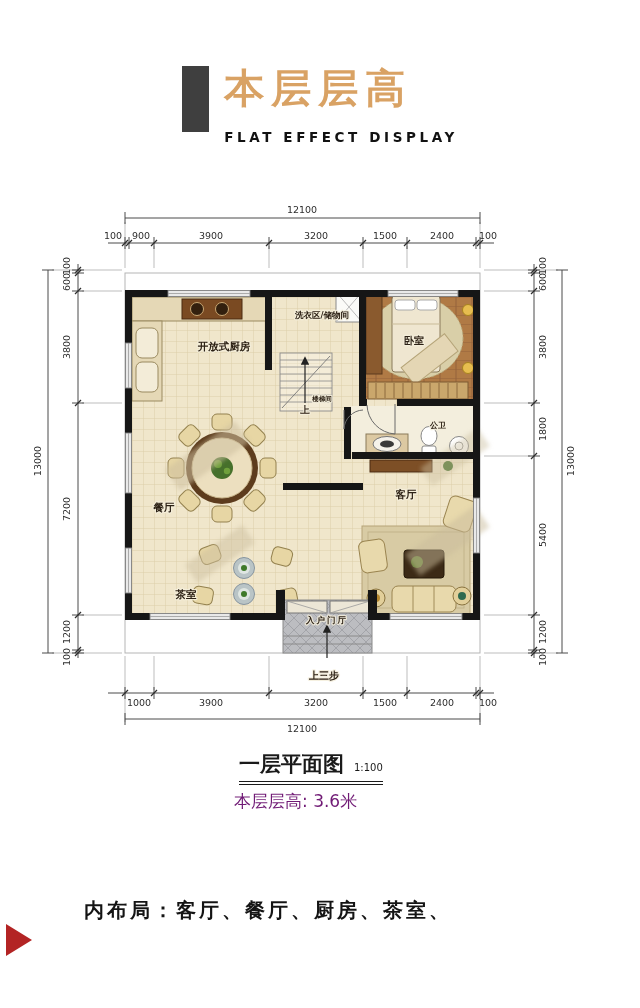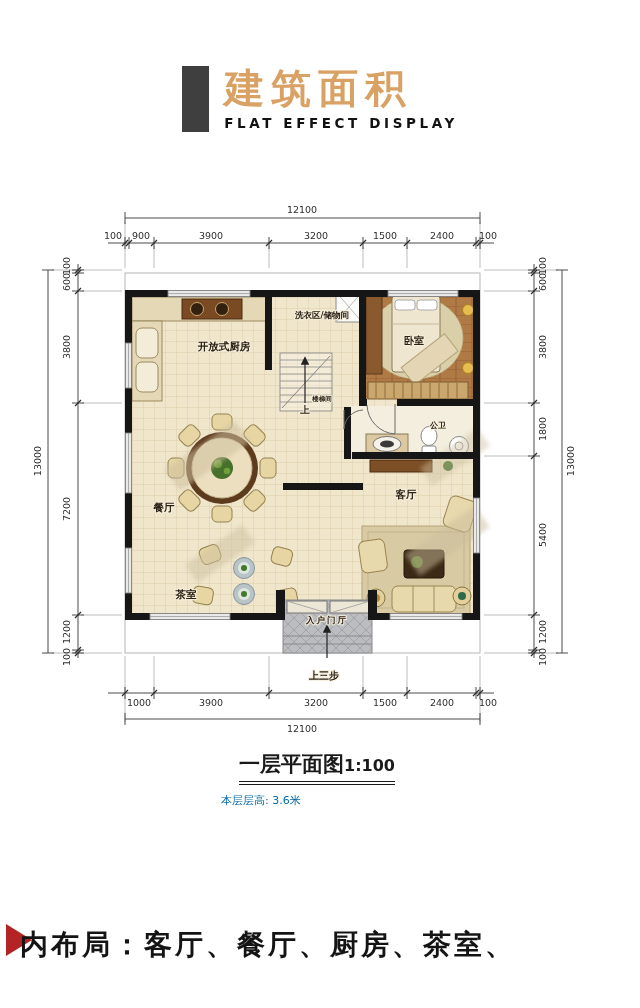--- a/index.html
+++ b/index.html
@@ -4,59 +4,59 @@
 <style>
   html,body{margin:0;padding:0;background:#ffffff;}
   .page{position:relative;width:640px;height:1008px;background:#fff;overflow:hidden;
         font-family:"DejaVu Sans",sans-serif;}
   
   .header{position:absolute;top:66px;left:0;width:640px;display:flex;justify-content:center;
           align-items:flex-start;gap:15px;}
   .header-bar{width:27px;height:66px;background:#3f3f3f;}
   .header-text{display:flex;flex-direction:column;}
   .header-title{font-size:40px;line-height:44px;font-weight:700;color:#d9a264;letter-spacing:7px;}
-  .header-sub{margin-top:5px;font-size:13.5px;font-weight:700;color:#121212;letter-spacing:3.6px;}
+  .header-sub{margin-top:19px;font-size:13.5px;font-weight:700;color:#121212;letter-spacing:3.6px;}
   
   .plansvg{position:absolute;top:198px;left:0;}
   .dim{font-family:"DejaVu Sans",sans-serif;font-size:9.5px;fill:#2e2e2e;text-anchor:middle;}
   .rlabel{font-family:"DejaVu Sans",sans-serif;font-weight:700;fill:#2c2115;text-anchor:middle;
           paint-order:stroke;stroke:rgba(245,238,220,.85);stroke-width:2.5px;stroke-linejoin:round;}
   .wallb{fill:#161616;}
   .winr{fill:#e9e9e9;stroke:#7e7e7e;stroke-width:.9;}
   .winl{stroke:#9a9a9a;stroke-width:.8;}
   .dimline{stroke:#4a4a4a;stroke-width:1;fill:none;}
   .tick{stroke:#4a4a4a;stroke-width:1;}
   .slash{stroke:#2e2e2e;stroke-width:1.3;}
   .ext{stroke:#a0a0a0;stroke-width:.7;}
   .door{stroke:#6a6a6a;stroke-width:1;fill:none;}
   .chair{fill:#e7d6a4;stroke:#93804e;stroke-width:1;}
   .plate{fill:#f8f3e3;stroke:#9a9a8a;stroke-width:.8;}
   .tread{stroke:#8a8a8a;stroke-width:.8;}
   
-  .caption{position:absolute;top:750px;left:239px;display:flex;align-items:baseline;
+  .caption{position:absolute;top:750px;left:239px;display:flex;align-items:baseline;gap:10px;
            border-bottom:4px double #1a1a1a;padding-bottom:3px;color:#1a1a1a;}
   .cap-title{font-size:21px;font-weight:700;}
-  .cap-scale{font-size:16px;font-weight:700;}
-  .info{position:absolute;top:789px;left:221px;color:#0369a1;font-size:11px;line-height:24px;}
+  .cap-scale{font-size:10px;font-weight:400;}
+  .info{position:absolute;top:789px;left:234px;color:#701a75;font-size:17px;line-height:24px;}
   
-  .footer{position:absolute;top:928px;left:0;width:536px;text-align:center;color:#141414;
-          font-size:28px;font-weight:700;letter-spacing:3px;line-height:33px;}
+  .footer{position:absolute;top:894px;left:0;width:536px;text-align:center;color:#141414;
+          font-size:20px;font-weight:700;letter-spacing:3px;line-height:33px;}
   .tri{position:absolute;top:924px;left:6px;width:0;height:0;
        border-top:16px solid transparent;border-bottom:16px solid transparent;
        border-left:26px solid #b32424;}
 </style>
 </head>
 <body>
 
 <div class="page">
 
   <div class="header">
     <div class="header-bar"></div>
     <div class="header-text">
-      <div class="header-title">建筑面积</div>
+      <div class="header-title">本层层高</div>
       <div class="header-sub">FLAT EFFECT DISPLAY</div>
     </div>
   </div>
 
   <svg class="plansvg" width="640" height="560" viewBox="0 0 640 560">
     <defs>
       <pattern id="tile" width="11" height="11" patternUnits="userSpaceOnUse">
         <rect width="11" height="11" fill="#f0e6cb"></rect>
         <path d="M11 0H0V11" fill="none" stroke="#dccfa9" stroke-width="1"></path>
       </pattern>

